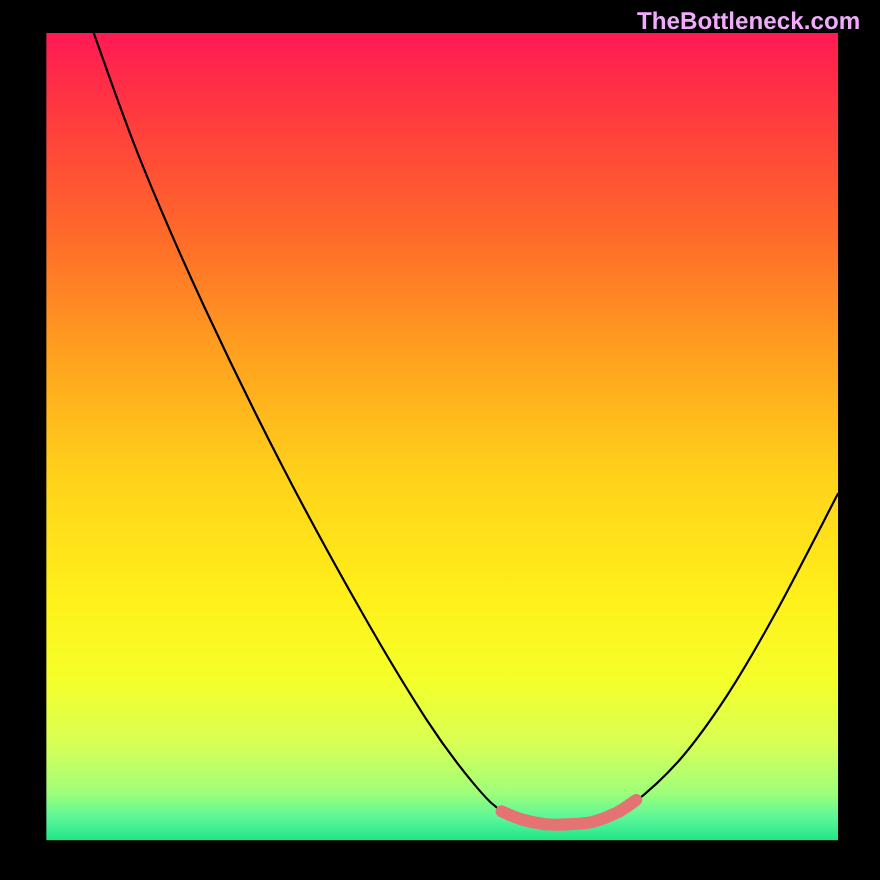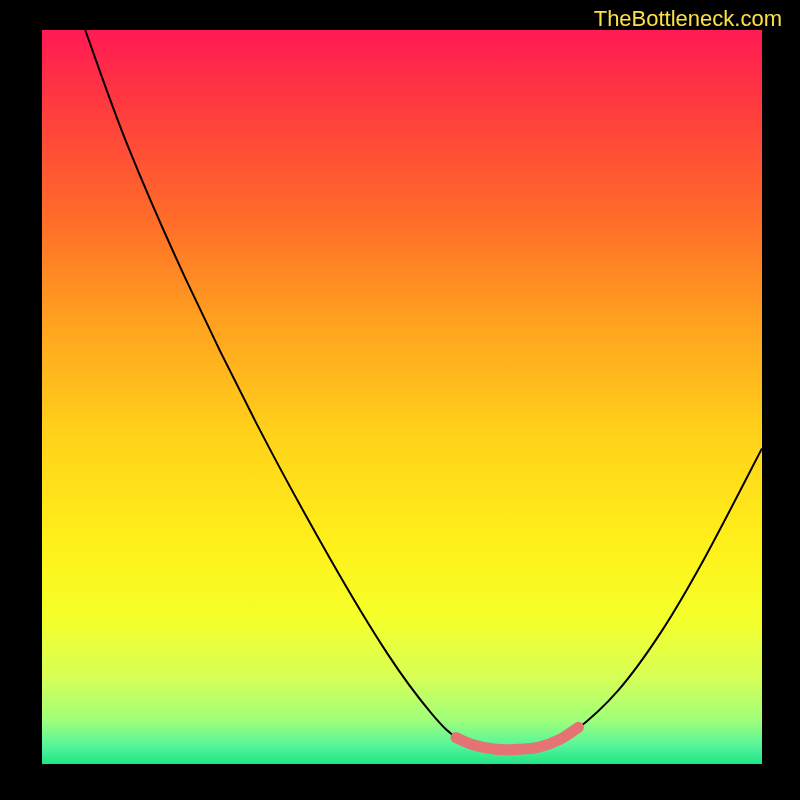--- a/index.html
+++ b/index.html
@@ -7,24 +7,24 @@
   .container {
     width: 800px;
     height: 800px;
     background: #000;
     position: relative;
   }
   .watermark {
     position: absolute;
     top: 6px;
     right: 18px;
-    color: #fde047;
+    color: #f0abfc;
     font-family: Arial, sans-serif;
     font-size: 22px;
-    font-weight: normal;
+    font-weight: bold;
     z-index: 10;
   }
   .plot-area {
     position: absolute;
     left: 42px;
     top: 30px;
     width: 720px;
     height: 734px;
   }
   .plot-area svg {

